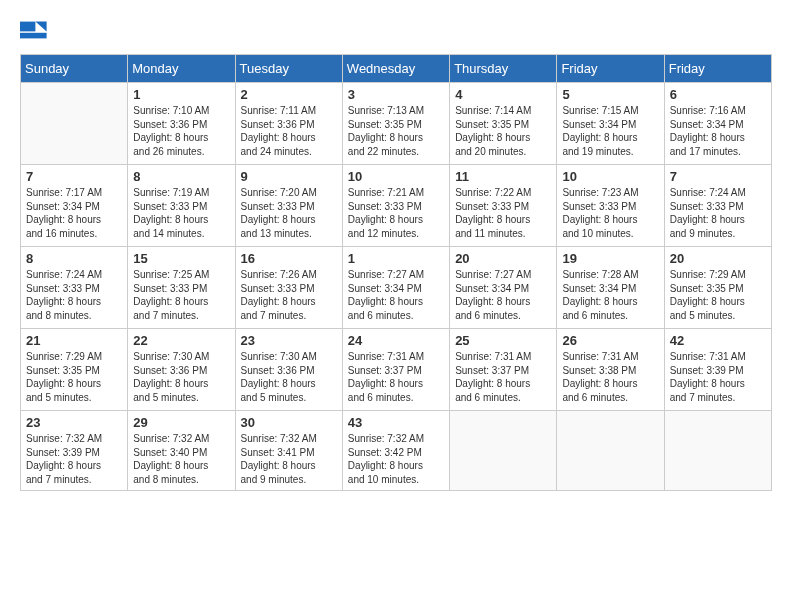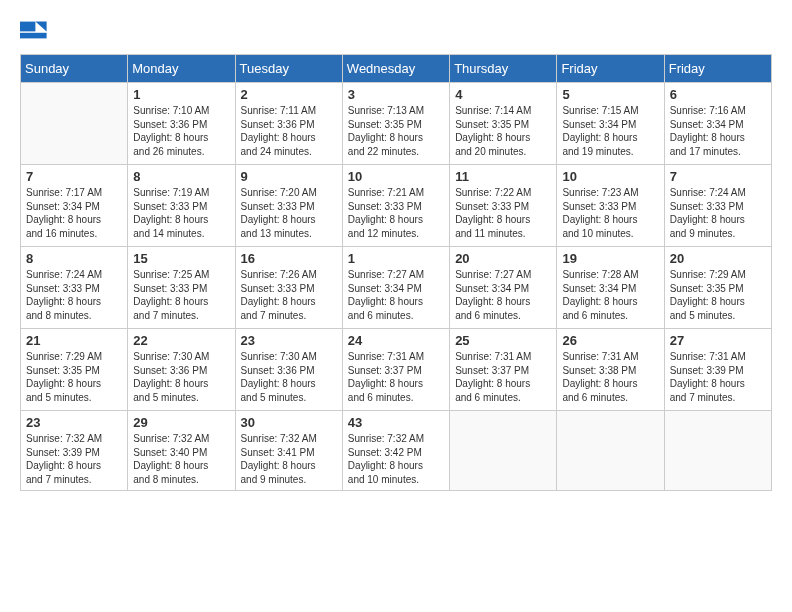--- a/index.html
+++ b/index.html
@@ -236,21 +236,21 @@
           </td>
           <td>
             <span class="day-number">25</span>
             <div class="cell-text">Sunrise: 7:31 AM<br>Sunset: 3:37 PM<br>Daylight: 8 hours<br>and 6 minutes.</div>
           </td>
           <td>
             <span class="day-number">26</span>
             <div class="cell-text">Sunrise: 7:31 AM<br>Sunset: 3:38 PM<br>Daylight: 8 hours<br>and 6 minutes.</div>
           </td>
           <td>
-            <span class="day-number">27</span>
+            <span class="day-number">42</span>
             <div class="cell-text">Sunrise: 7:31 AM<br>Sunset: 3:39 PM<br>Daylight: 8 hours<br>and 7 minutes.</div>
           </td>
         </tr>
         <tr>
           <td class="last-row">
             <span class="day-number">23</span>
             <div class="cell-text">Sunrise: 7:32 AM<br>Sunset: 3:39 PM<br>Daylight: 8 hours<br>and 7 minutes.</div>
           </td>
           <td class="last-row">
             <span class="day-number">29</span>

